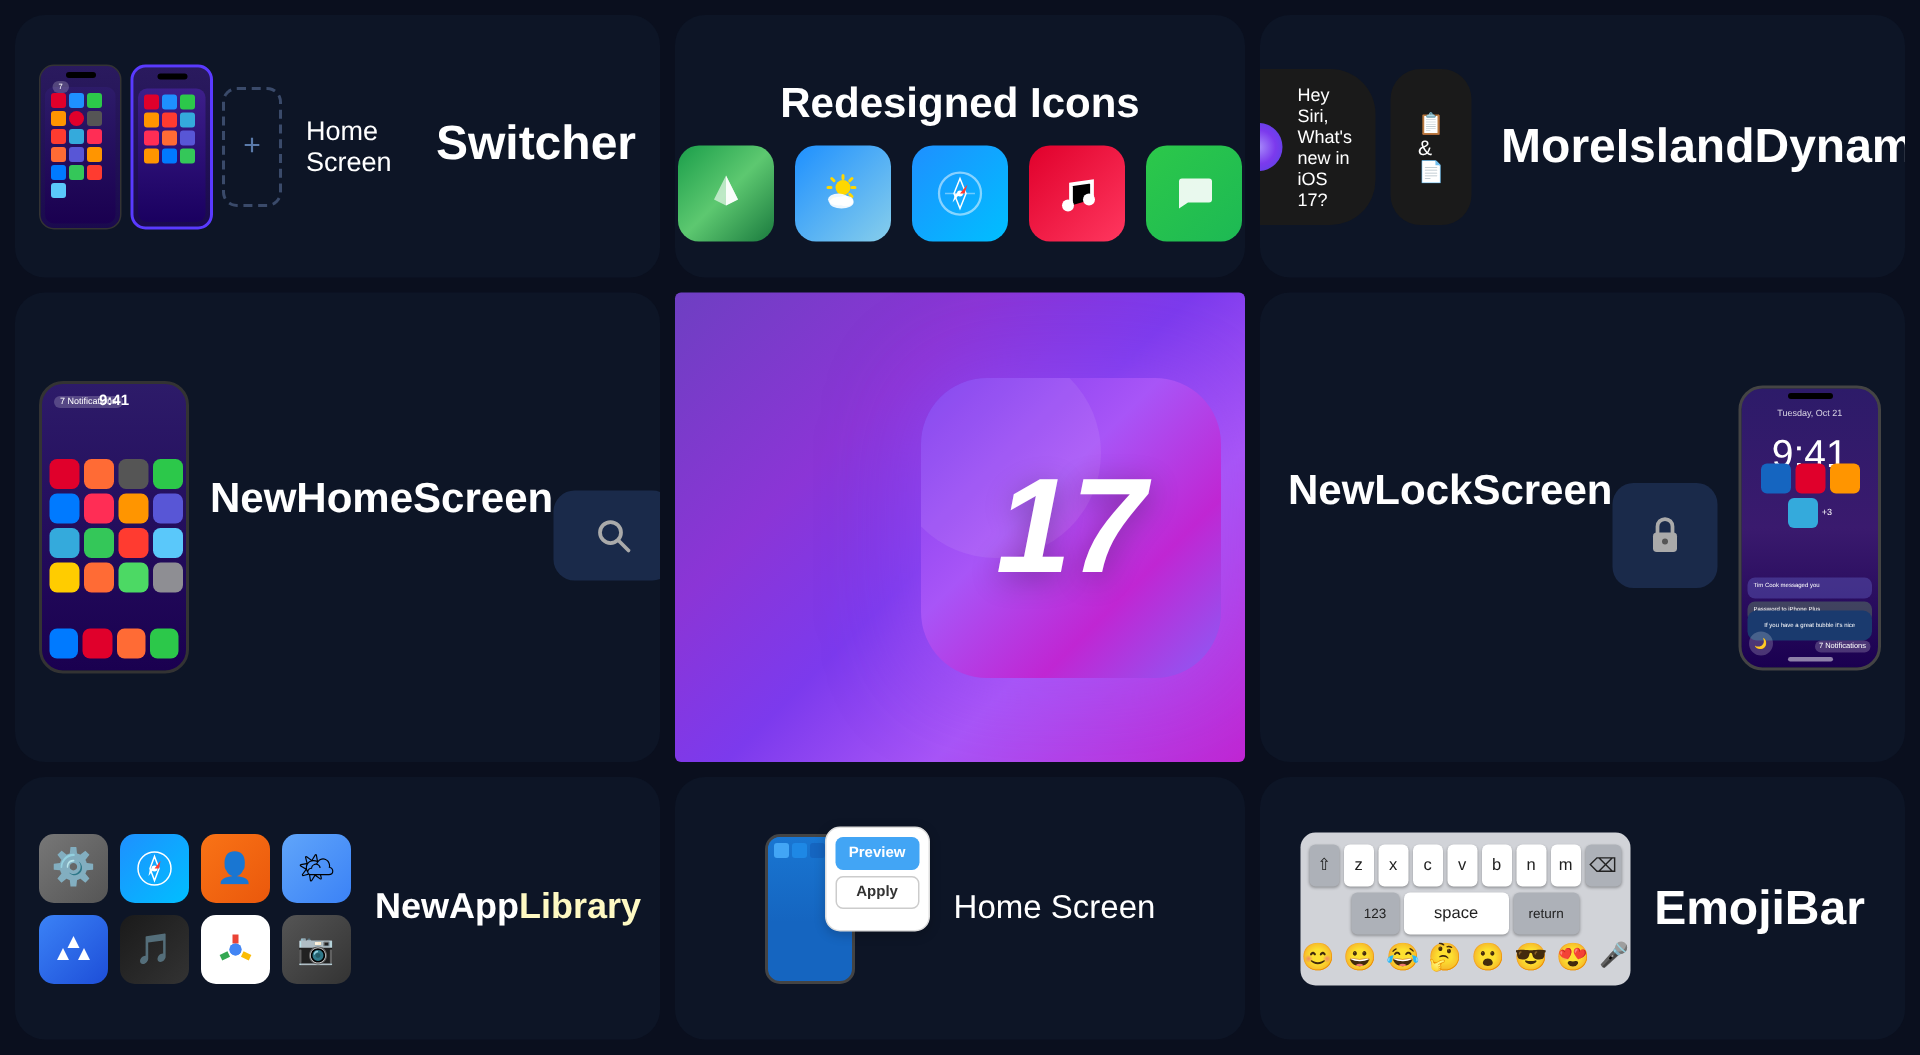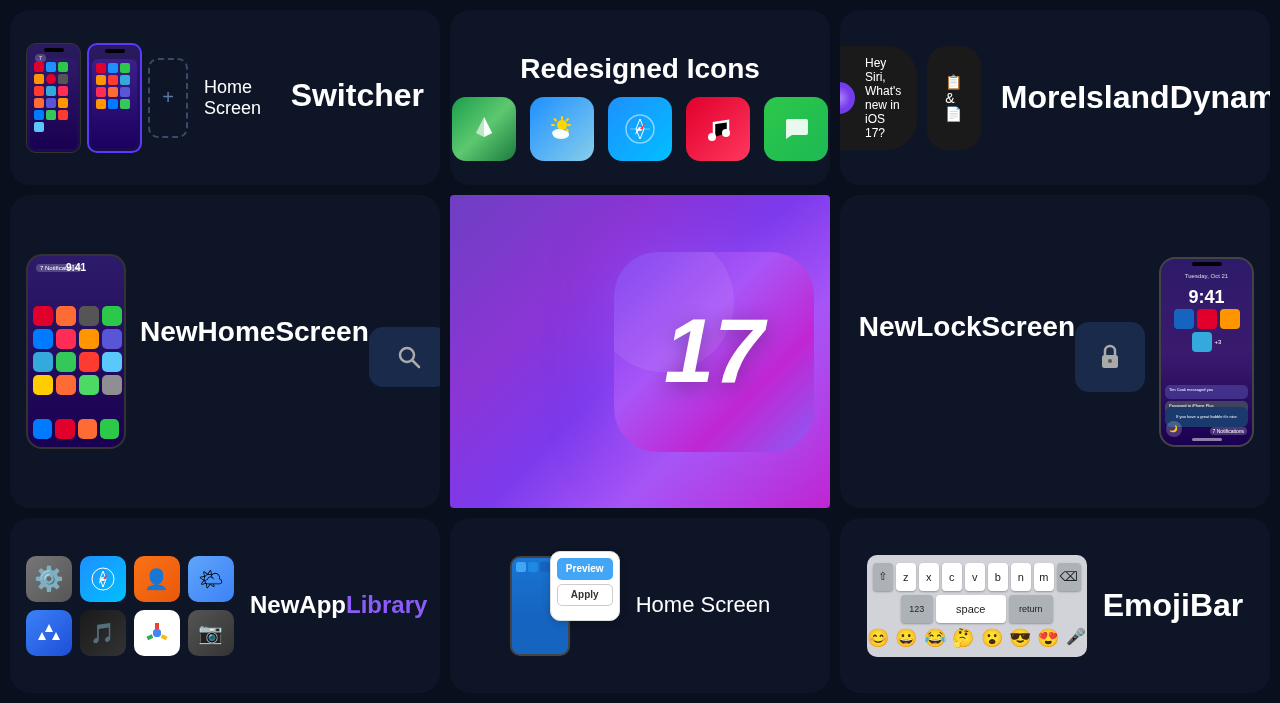--- a/index.html
+++ b/index.html
@@ -307,22 +307,22 @@
       overflow: hidden;
       flex-shrink: 0;
       position: relative;
     }
     .ls-time {
       position: absolute;
       top: 28px;
       left: 50%;
       transform: translateX(-50%);
       color: white;
-      font-size: 18px;
-      font-weight: 700;
+      font-size: 26px;
+      font-weight: 400;
       white-space: nowrap;
     }
     .ls-date {
       position: absolute;
       top: 14px;
       left: 50%;
       transform: translateX(-50%);
       color: rgba(255,255,255,0.8);
       font-size: 6px;
       white-space: nowrap;
@@ -669,21 +669,21 @@
           <path d="M22.7 18.5 L17.5 16" stroke="#fbbc05" stroke-width="4"></path>
           <path d="M3.3 18.5 L8.5 16" stroke="#34a853" stroke-width="4"></path>
           <circle cx="13" cy="13" r="4" fill="#4285f4"></circle>
         </svg>
     </div>
     <div class="al-icon al-camera" style="font-size:20px;">📷</div>
   </div>
   <div class="title-block">
     <span style="color:white;font-size:24px;font-weight:800;line-height:1.1;">New</span>
     <span style="color:white;font-size:24px;font-weight:800;line-height:1.1;">App</span>
-    <span style="color:#8b5cf6;font-size:24px;font-weight:800;line-height:1.1;">Library</span>
+    <span style="color:#fef9c3;font-size:24px;font-weight:800;line-height:1.1;">Library</span>
   </div>
 </div>
 
 <div class="card card-sharing">
   <div style="position:relative;width:110px;height:110px;flex-shrink:0;">
 
     <div style="width:60px;height:100px;background:#1565c0;border-radius:10px;overflow:hidden;position:absolute;left:0;top:5px;border:2px solid #444;">
       <div style="width:100%;height:60%;background:linear-gradient(180deg,#1976d2,#1565c0);display:flex;flex-wrap:wrap;gap:2px;padding:4px;align-content:flex-start;">
         <div style="width:10px;height:10px;border-radius:2px;background:#42a5f5;"></div>
         <div style="width:10px;height:10px;border-radius:2px;background:#1e88e5;"></div>

